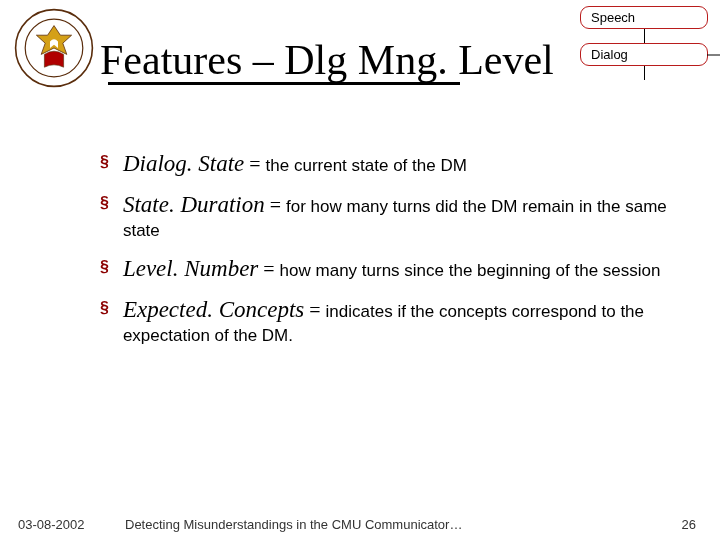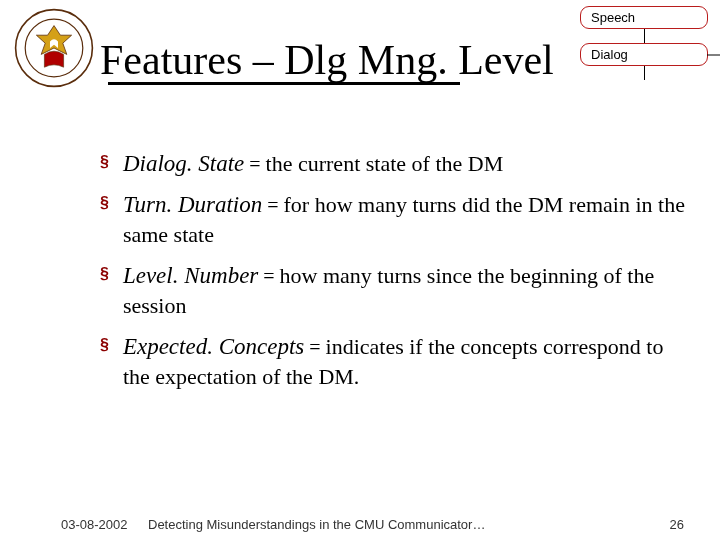--- a/index.html
+++ b/index.html
@@ -98,46 +98,44 @@
     font-style: italic;
     font-size: 23px;
     color: #000;
   }
   .eq {
     font-family: "Times New Roman", Times, serif;
     font-size: 20px;
     color: #000;
   }
   .desc {
-    font-size: 22px;
-    color: #000;
-    font-family: Liberation Serif, serif;
+    font-size: 17px;
+    color: #000;
   }
   .footer {
     position: absolute;
     bottom: 16px;
     left: 0;
     right: 0;
     display: flex;
     align-items: center;
     font-size: 13px;
     color: #333;
   }
   .footer-date {
     position: absolute;
     left: 18px;
-    margin-left: 43px;
   }
   .footer-title {
     position: absolute;
-    left: 148px;
+    left: 125px;
   }
   .footer-page {
     position: absolute;
-    right: 36px;
+    right: 24px;
     text-align: right;
   }
 </style>
 </head>
 <body>
 
 <div class="header">
   <div class="logo">
     <svg viewBox="0 0 100 100" width="80" height="80">
       <circle cx="50" cy="50" r="48" fill="none" stroke="#5a2d0c" stroke-width="2"></circle>
@@ -173,21 +171,21 @@
 <div class="content">
   <div class="bullet-row">
     <div class="bullet-mark">§</div>
     <div class="bullet-body">
       <span class="term">Dialog. State</span><span class="eq"> = </span><span class="desc">the current state of the DM</span>
     </div>
   </div>
   <div class="bullet-row">
     <div class="bullet-mark">§</div>
     <div class="bullet-body">
-      <span class="term">Turn. Duration</span><span class="eq"> = </span><span class="desc">for how many turns did the DM remain in the same state</span>
+      <span class="term">State. Duration</span><span class="eq"> = </span><span class="desc">for how many turns did the DM remain in the same state</span>
     </div>
   </div>
   <div class="bullet-row" style="margin-top:6px">
     <div class="bullet-mark">§</div>
     <div class="bullet-body">
       <span class="term">Level. Number</span><span class="eq"> = </span><span class="desc">how many turns since the beginning of the session</span>
     </div>
   </div>
   <div class="bullet-row" style="margin-top:6px">
     <div class="bullet-mark">§</div>

